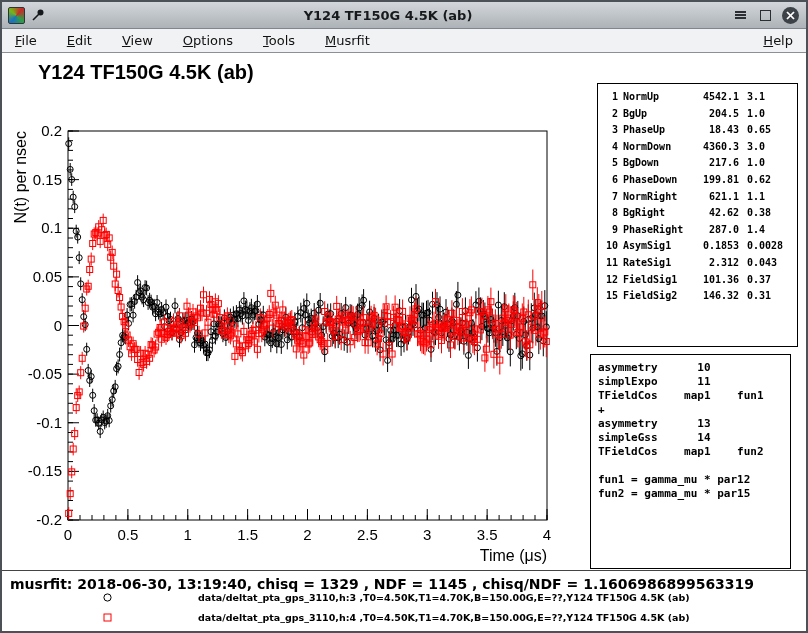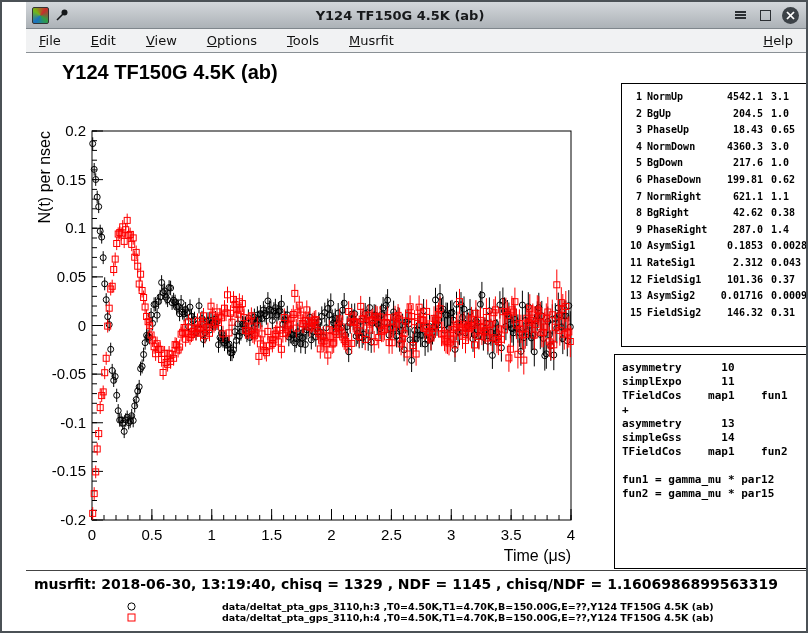--- a/index.html
+++ b/index.html
@@ -1,20 +1,19 @@
 <!DOCTYPE html>
 <html><head>
 <meta charset="utf-8">
 <style>
   html,body{margin:0;padding:0;background:#888;}
   .window{
     position:relative; width:808px; height:633px; box-sizing:border-box;
     border:2px solid #4b5156; background:#fff; overflow:hidden;
     font-family:"DejaVu Sans", sans-serif;
-    padding-left:24px;
   }
   
   .titlebar{
     height:26px; display:flex; align-items:center; gap:6px; padding:0 6px;
     background:linear-gradient(#d3d7db,#acb2b7); border-bottom:1px solid #7f868c;
   }
   .app-icon{width:15px;height:15px;border-radius:2px;
     background:conic-gradient(from 40deg,#c92a2a,#2f9e44,#1971c2,#74b816,#c92a2a);
     border:1px solid #333;}
   .tb-title{flex:1;text-align:center;font-size:13px;font-weight:bold;color:#17191b;}
@@ -55,21 +54,21 @@
     position:absolute;left:588px;top:301px;width:201px;height:215px;box-sizing:border-box;
     border:1px solid #000;padding:6px 7px;background:#fff;
     font-family:"DejaVu Sans Mono",monospace;font-weight:bold;font-size:11px;line-height:14px;
   }
   .theory-line{white-space:pre;min-height:14px;}
   
   .bottom-divider{position:absolute;left:0;right:0;top:517px;border-top:1px solid #444;}
   .status-text{position:absolute;left:8px;top:523px;font-size:14px;font-weight:bold;color:#000;white-space:nowrap;}
   .legend-row{position:absolute;left:98px;display:flex;align-items:center;font-size:9.5px;font-weight:bold;white-space:nowrap;}
   .legend-row .lg-marker{width:14px;display:flex;align-items:center;justify-content:center;margin-right:84px;}
-  .legend-row-1{top:539px;margin-top:9px;}
+  .legend-row-1{top:539px;}
   .legend-row-2{top:559px;}
 </style>
 </head>
 <body>
 
 <div class="window">
 
   <div class="titlebar">
     <span class="app-icon"></span>
     <span class="pin-icon">
@@ -1598,26 +1597,20 @@
             <span class="p-val">2.312</span>
             <span class="p-err">0.043</span>
           </div>
           <div class="param-row">
             <span class="p-no">12</span>
             <span class="p-name">FieldSig1</span>
             <span class="p-val">101.36</span>
             <span class="p-err">0.37</span>
           </div>
           <div class="param-row">
-            <span class="p-no">13</span>
-            <span class="p-name">AsymSig2</span>
-            <span class="p-val">0.01716</span>
-            <span class="p-err">0.00098</span>
-          </div>
-          <div class="param-row">
             <span class="p-no">15</span>
             <span class="p-name">FieldSig2</span>
             <span class="p-val">146.32</span>
             <span class="p-err">0.31</span>
           </div>
         </div>
     </div>
 
     <div class="theory-panel">
         <div class="theory-line">asymmetry      10</div>

